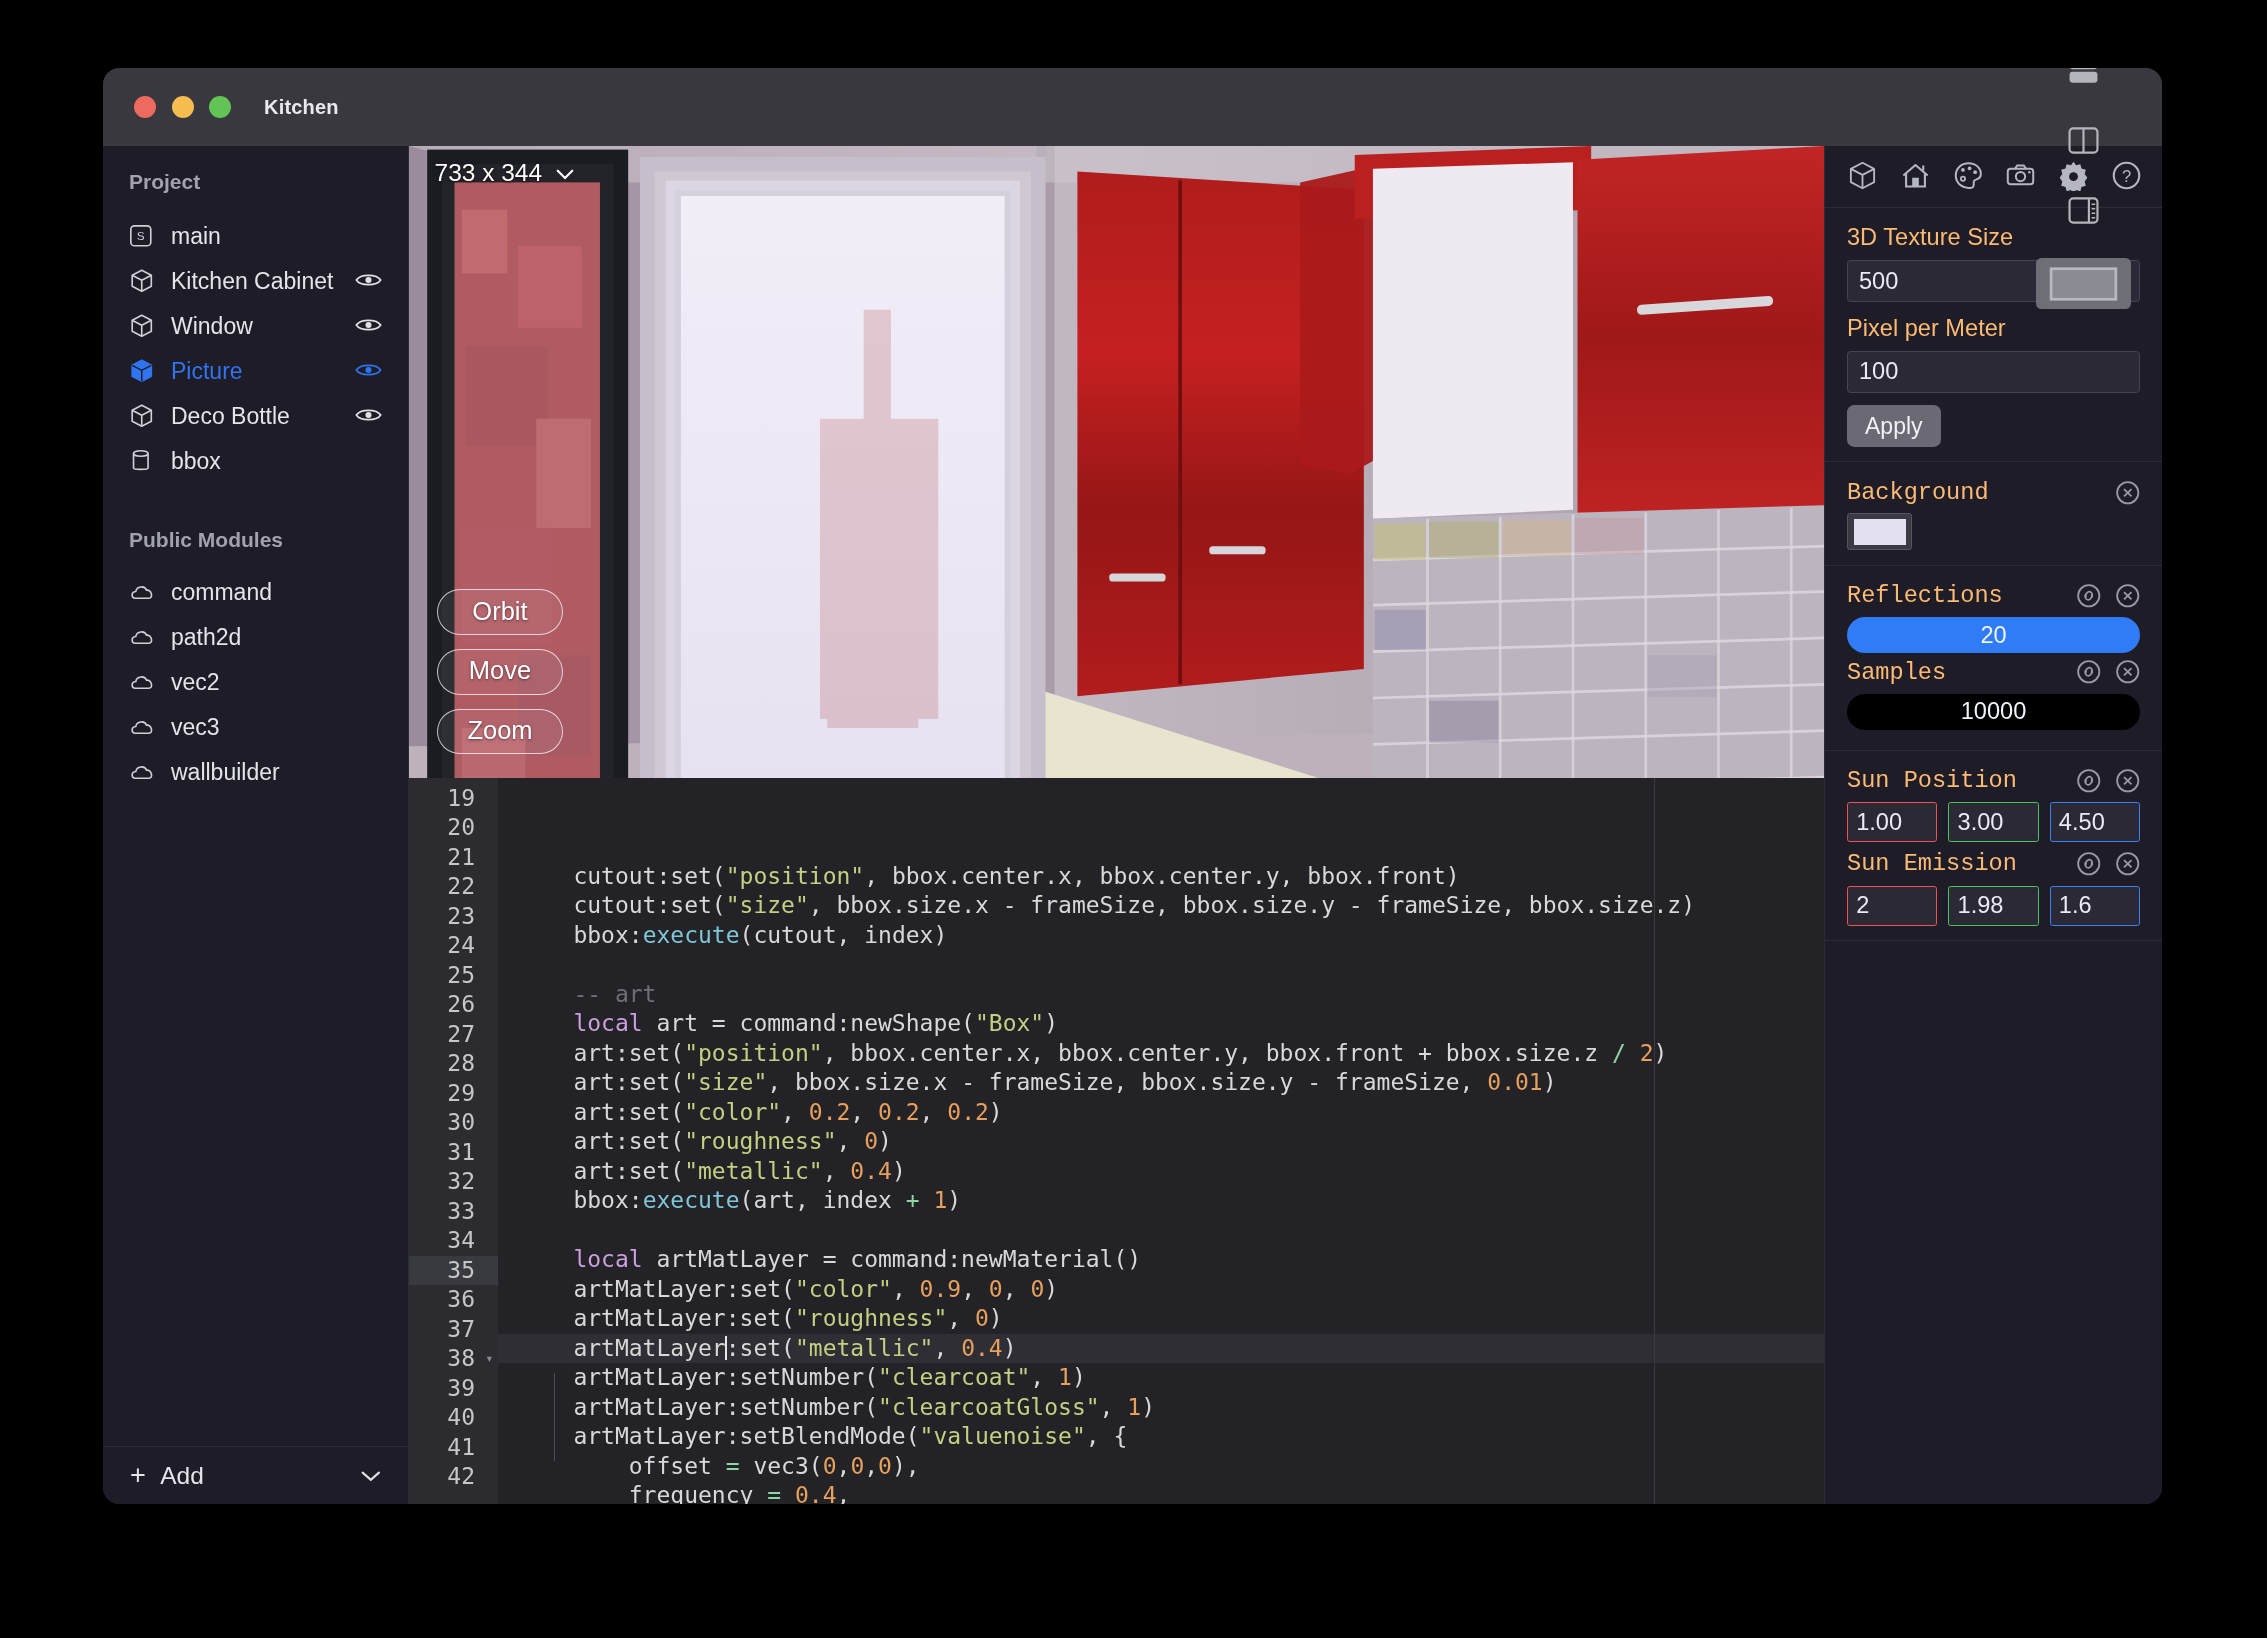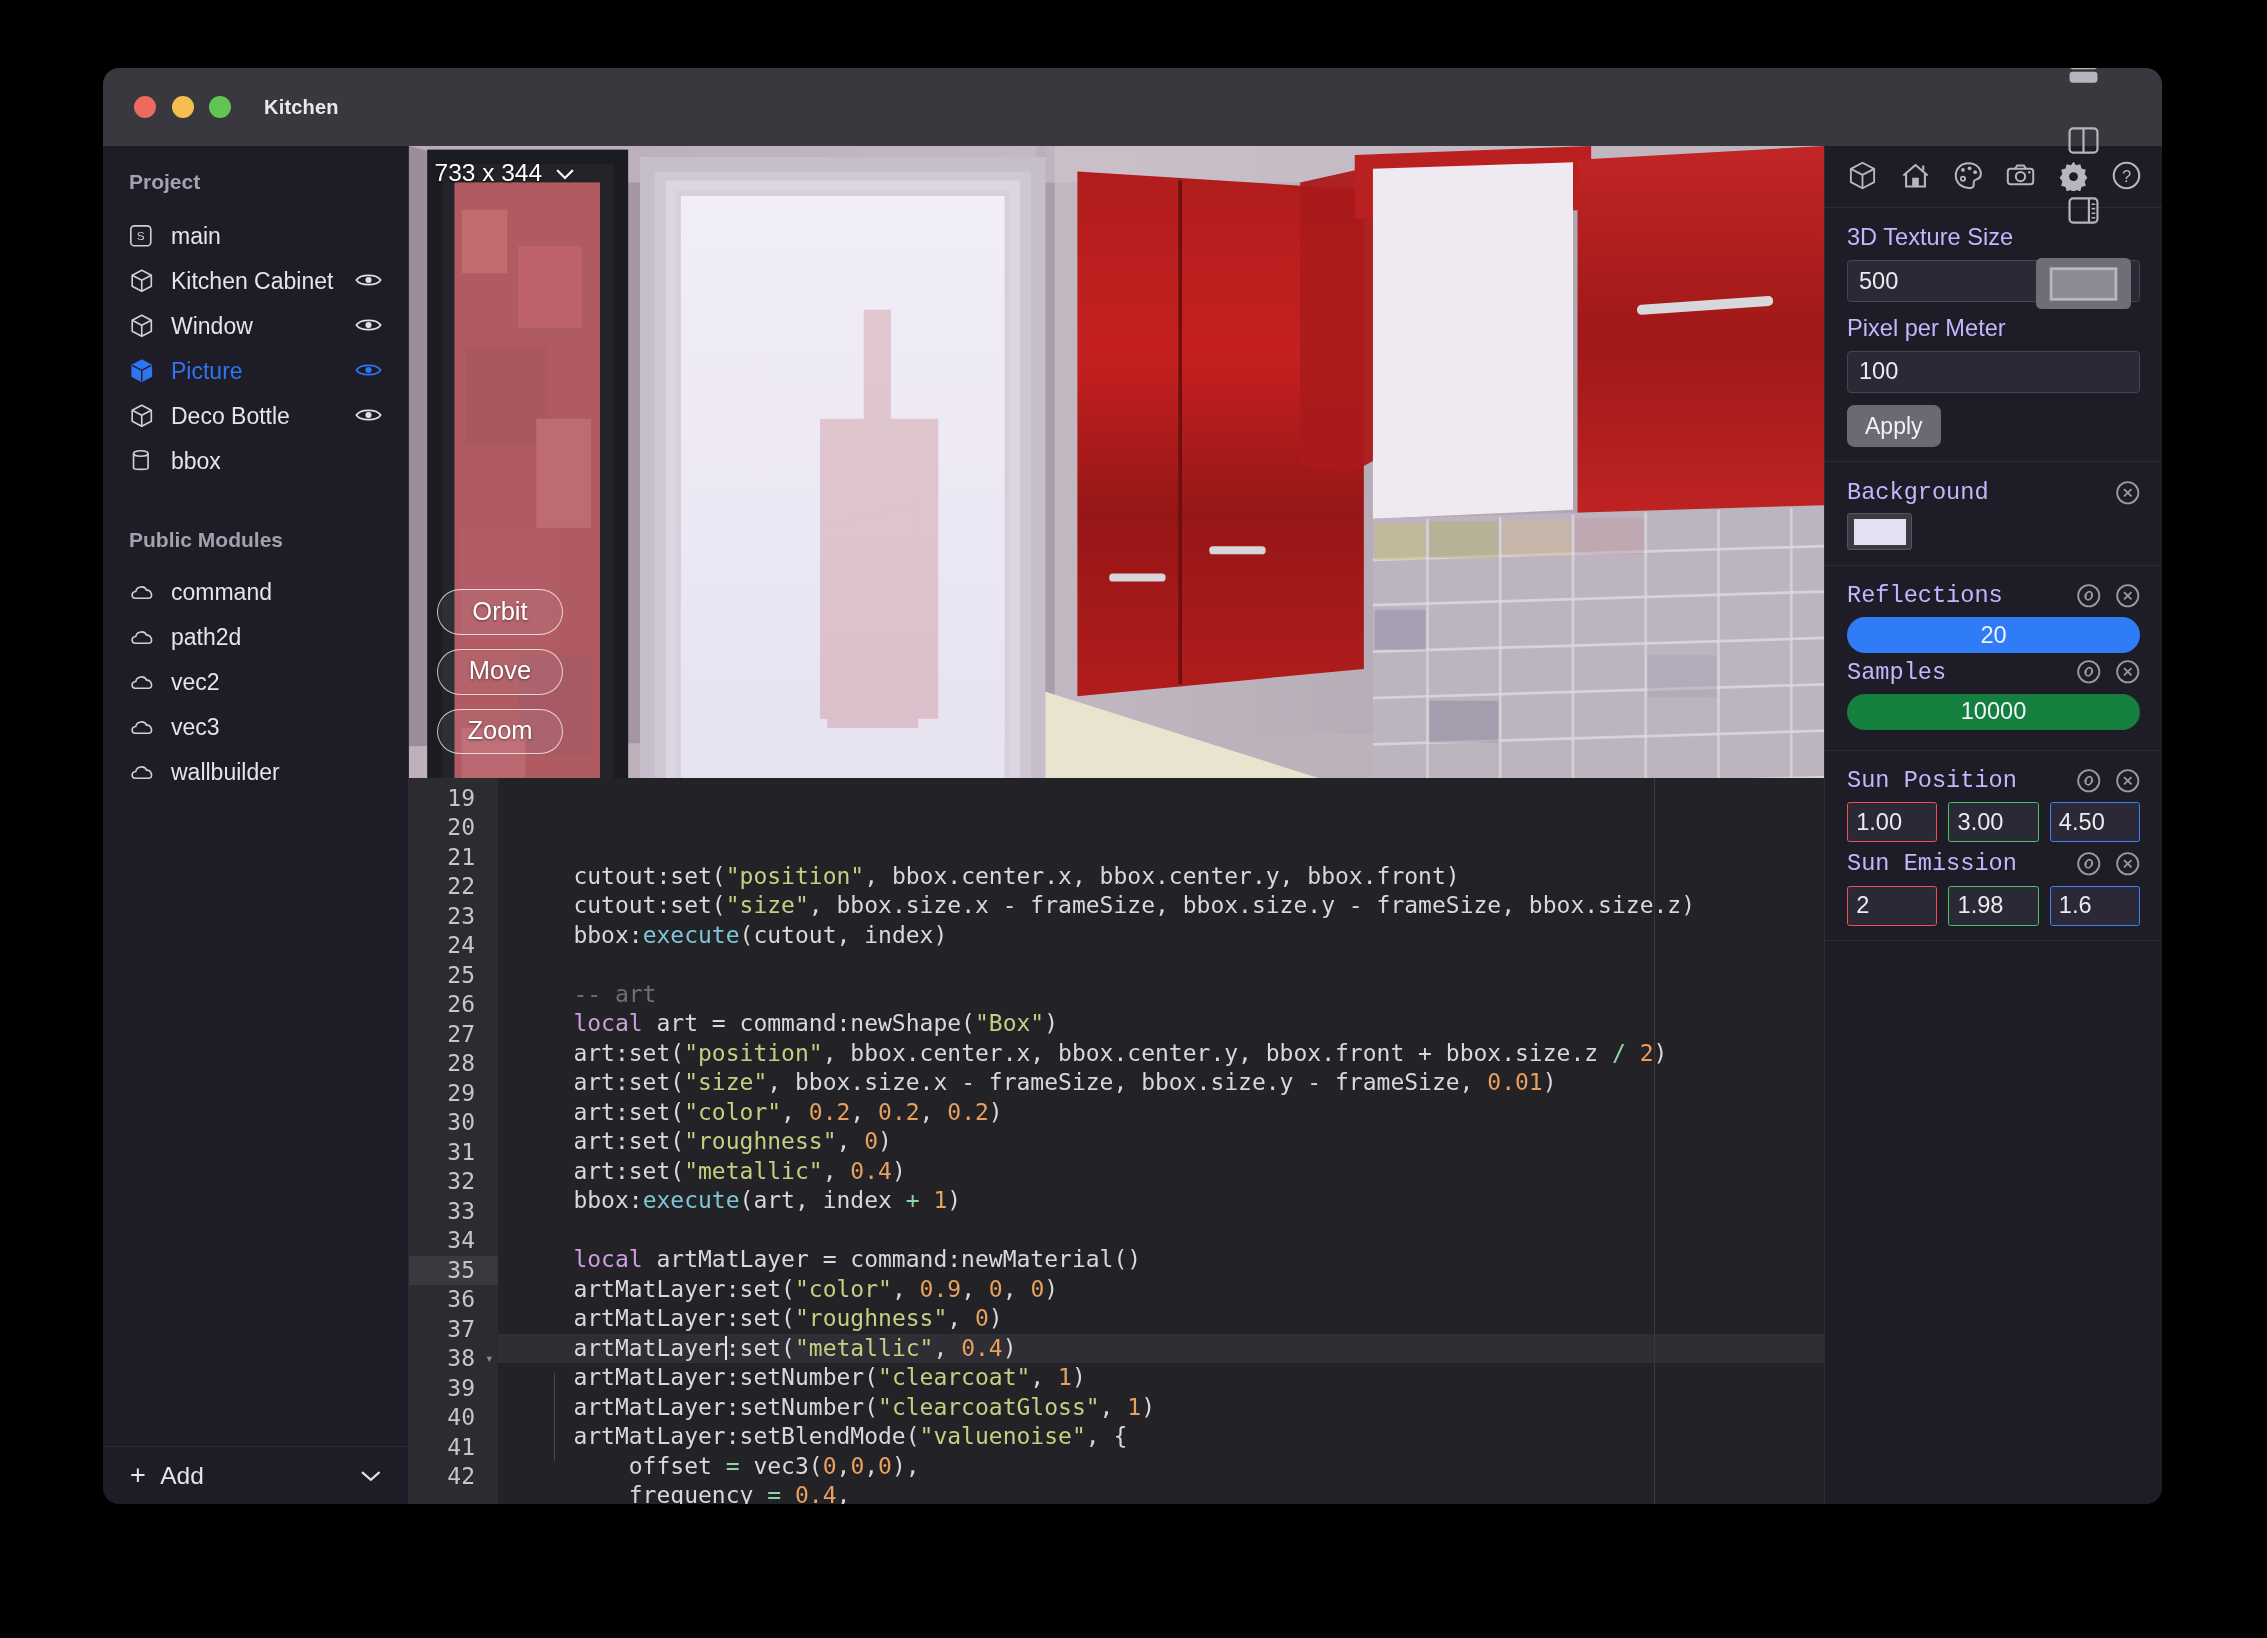--- a/index.html
+++ b/index.html
@@ -242,21 +242,21 @@
     display: flex; flex-direction: column;
   }
   .rp-icons {
     height: 62px;
     display: flex; align-items: center;
     justify-content: space-between;
     padding: 0 20px 0 22px;
     border-bottom: 0.9px solid #2c2b37;
   }
   .rp-sec { padding: 16.4px 22px 14.5px 22px; border-bottom: 0.9px solid #2c2b37; }
-  .rp-lbl { color: #c4b5fd; font-size: 23.6px; padding-bottom: 9px; }
+  .rp-lbl { color: #fdba74; font-size: 23.6px; padding-bottom: 9px; }
   .rp-row { display: flex; align-items: center; font-family: Liberation Mono, monospace; }
   .rp-row .rp-lbl { flex: 1; padding-bottom: 0; }
   .rp-icbtn { margin-left: 12.7px; display: flex; align-items: center; }
   .inp {
     width: 100%;
     background: #2a2935;
     border: 0.9px solid #45444f;
     border-radius: 3.6px;
     color: #eaeaf2;
     font-size: 23.6px;
@@ -791,21 +791,21 @@
                 <path d="M14.5 10.2 a2.6 2.6 0 0 1 0 3.6 l-1.6 1.6 a2.6 2.6 0 0 1 -3.6 -3.6 l0.6 -0.6" fill="none" stroke="#9a9aa6" stroke-width="1.5"></path>
               </svg>
           </span>
           <span class="rp-icbtn">
             <svg width="25.5" height="25.5" viewBox="0 0 24 24">
                 <circle cx="12" cy="12" r="10" fill="none" stroke="#9a9aa6" stroke-width="1.7"></circle>
                 <path d="M8.5 8.5 L15.5 15.5 M15.5 8.5 L8.5 15.5" stroke="#9a9aa6" stroke-width="1.7"></path>
               </svg>
           </span>
         </div>
-        <div class="bar" style="background: #15803d;">10000</div>
+        <div class="bar" style="background: #000000;">10000</div>
       </div>
 
       <div class="rp-sec">
         <div class="rp-row">
           <div class="rp-lbl">Sun Position</div>
           <span class="rp-icbtn">
             <svg width="25.5" height="25.5" viewBox="0 0 24 24">
                 <circle cx="12" cy="12" r="10" fill="none" stroke="#9a9aa6" stroke-width="1.7"></circle>
                 <path d="M9.5 13.8 a2.6 2.6 0 0 1 0 -3.6 l1.6 -1.6 a2.6 2.6 0 0 1 3.6 3.6 l-0.6 0.6" fill="none" stroke="#9a9aa6" stroke-width="1.5"></path>
                 <path d="M14.5 10.2 a2.6 2.6 0 0 1 0 3.6 l-1.6 1.6 a2.6 2.6 0 0 1 -3.6 -3.6 l0.6 -0.6" fill="none" stroke="#9a9aa6" stroke-width="1.5"></path>

